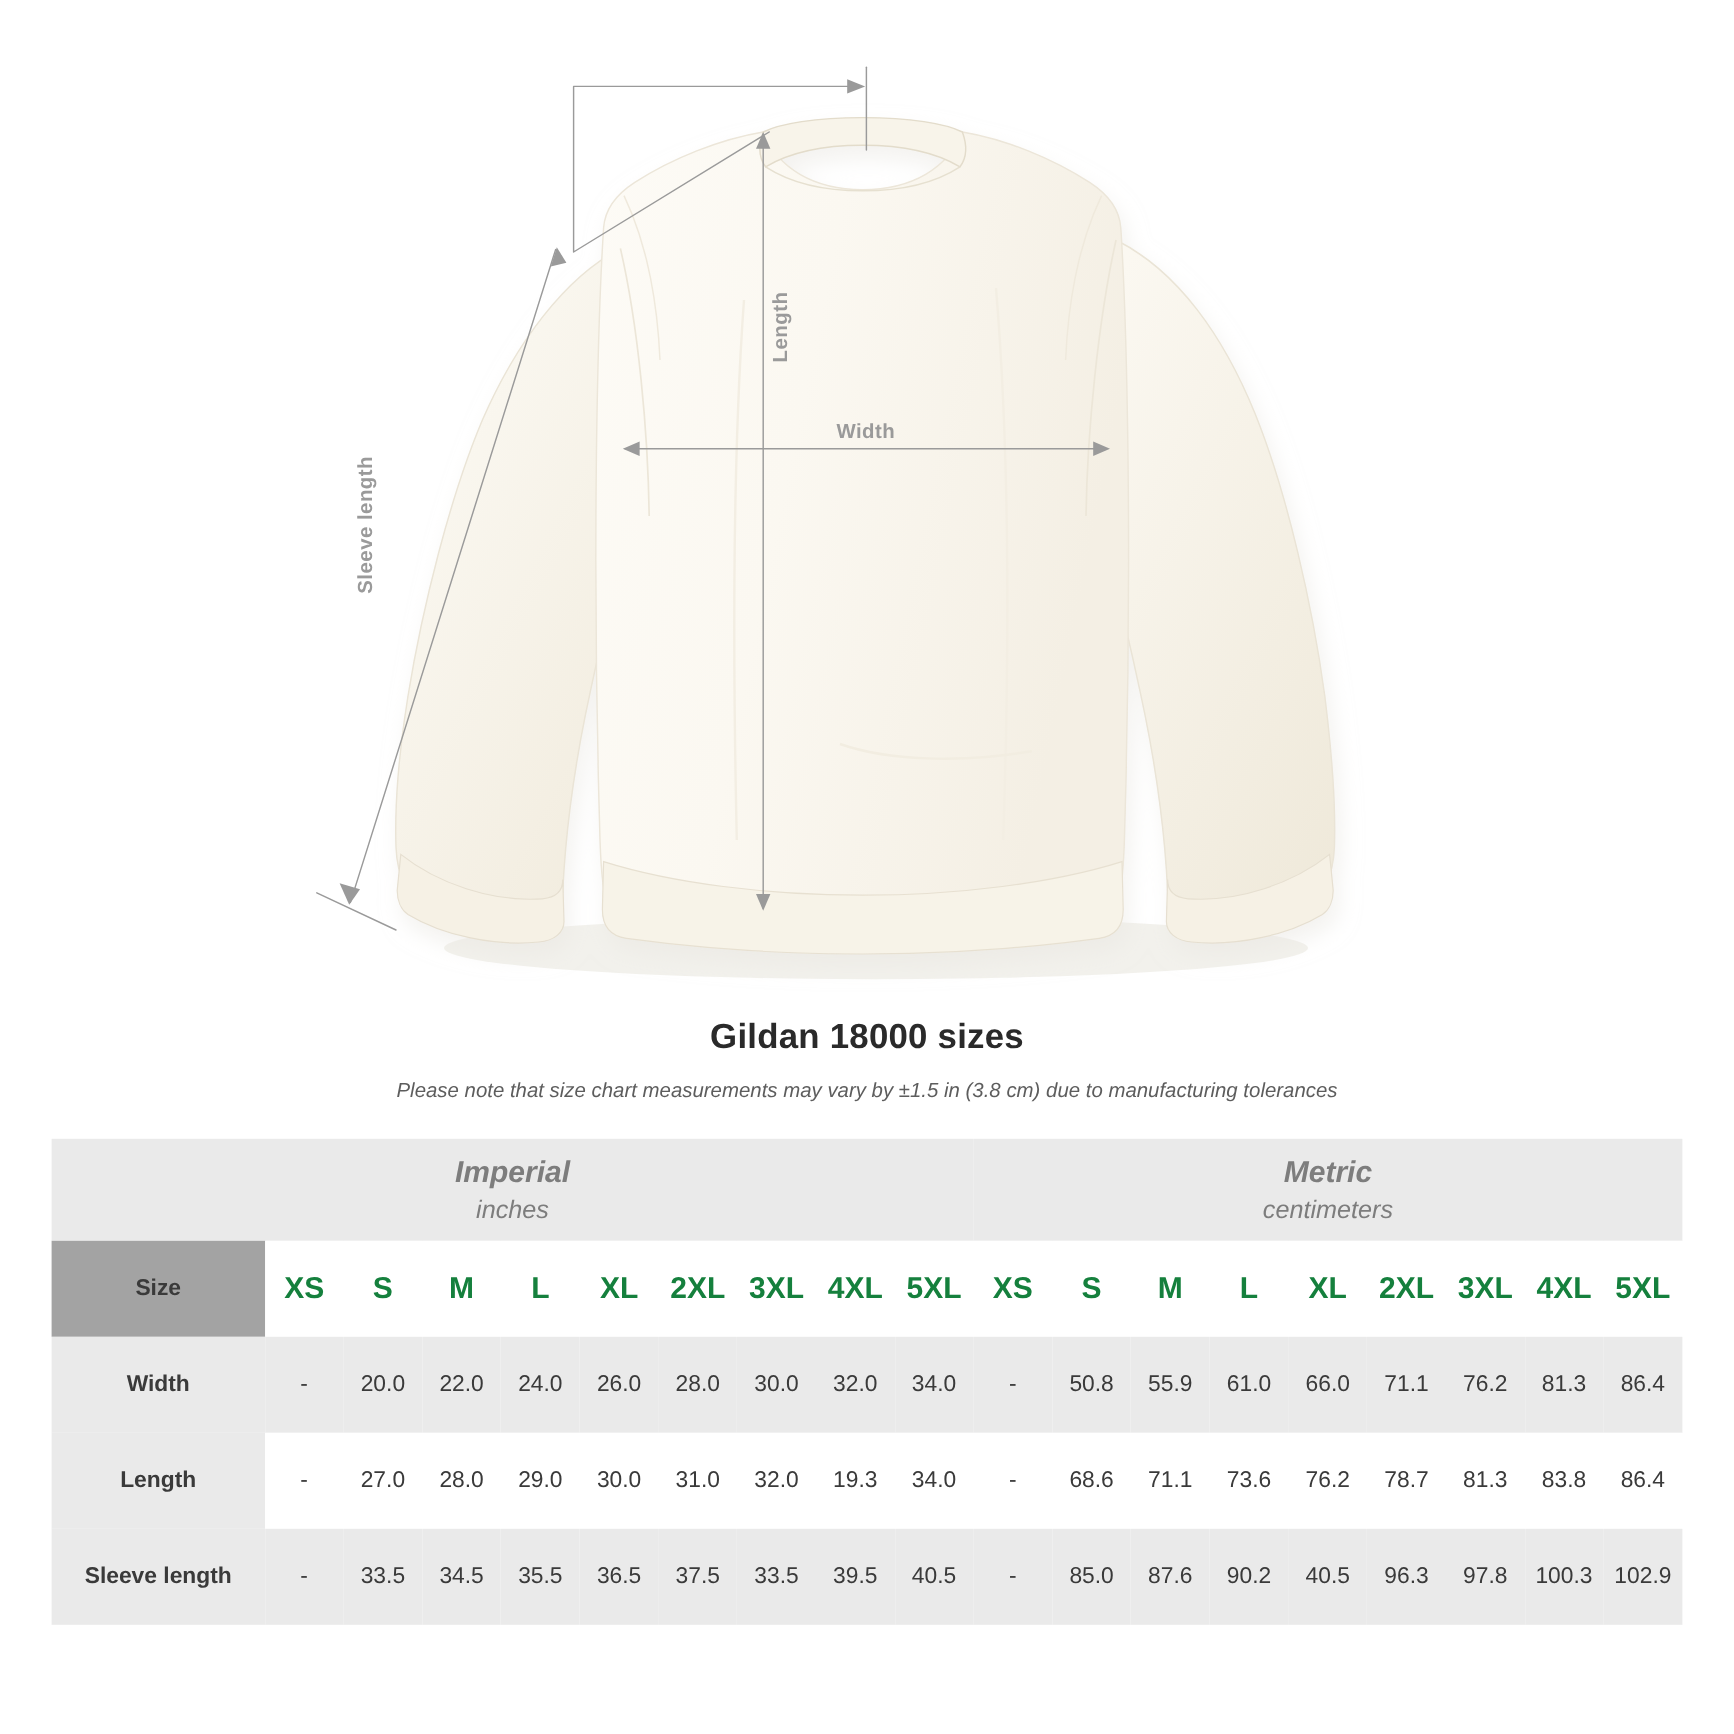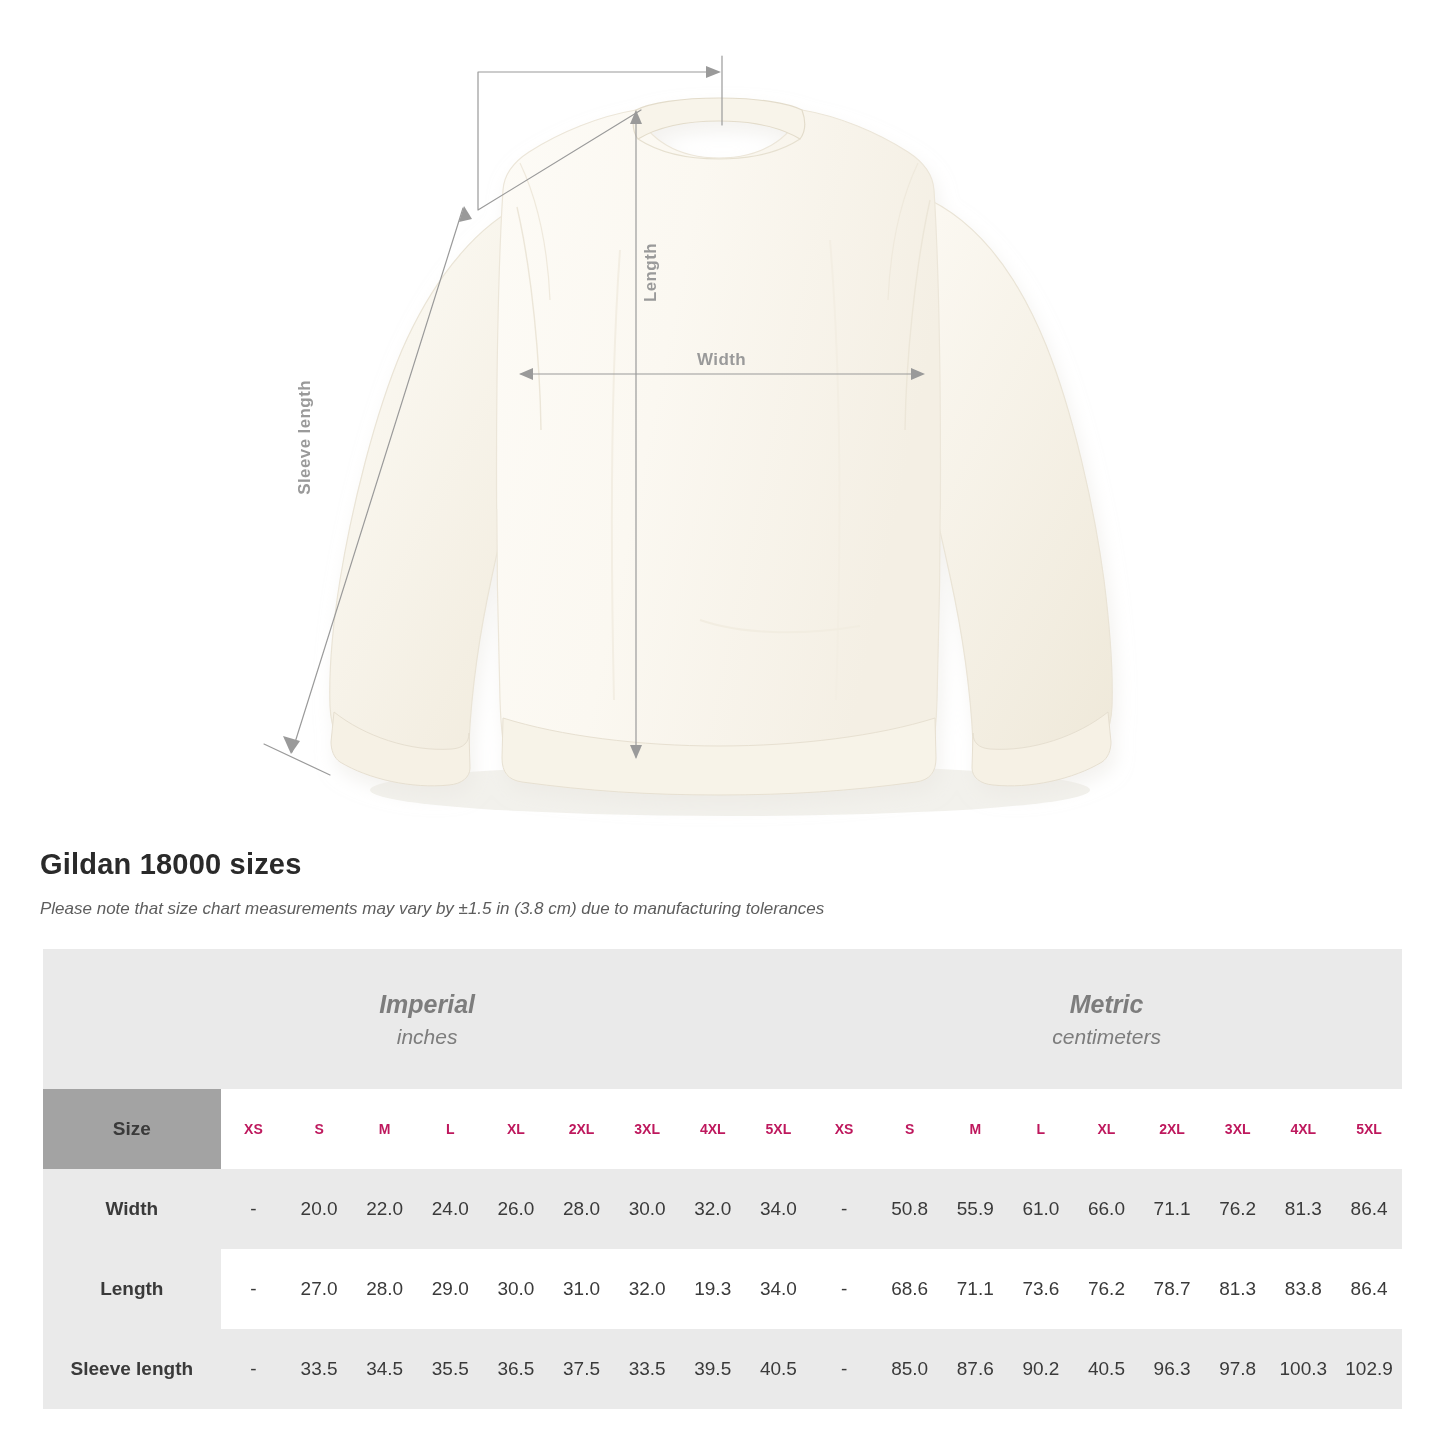--- a/index.html
+++ b/index.html
@@ -55,22 +55,22 @@
   }
   .dim-label.sleeve {
     left: 295px;
     top: 380px;
     writing-mode: vertical-rl;
     transform: rotate(180deg);
   }
 
   
   .title-block {
+    text-align: center;
     margin-top: 18px;
-    padding-left: 40px;
   }
   .chart-title {
     font-size: 29px;
     font-weight: bold;
     color: #2a2a2a;
     margin: 0;
     letter-spacing: 0.2px;
   }
   .chart-note {
     font-size: 17px;
@@ -91,42 +91,42 @@
   table.size-table td,
   table.size-table th {
     text-align: center;
     vertical-align: middle;
     font-weight: normal;
   }
 
   
   .unit-row td {
     background: #eaeaea;
-    height: 140px;
+    height: 85px;
     padding: 0;
   }
   .unit-name {
     font-size: 25px;
     font-style: italic;
     font-weight: bold;
     color: #7d7d7d;
     line-height: 1.25;
   }
   .unit-sub {
     font-size: 21px;
     font-style: italic;
     color: #7d7d7d;
     margin-top: 4px;
   }
 
   
   .size-row td {
     height: 78px;
-    font-size: 14px;
-    color: #be185d;
+    font-size: 25px;
+    color: #15803d;
     background: #ffffff;
   }
   .size-row td.rowlabel {
     font-size: 19px;
     font-weight: bold;
     color: #3a3a3a;
     background: #a3a3a3;
   }
   .size-row td.sz {
     font-weight: bold;

